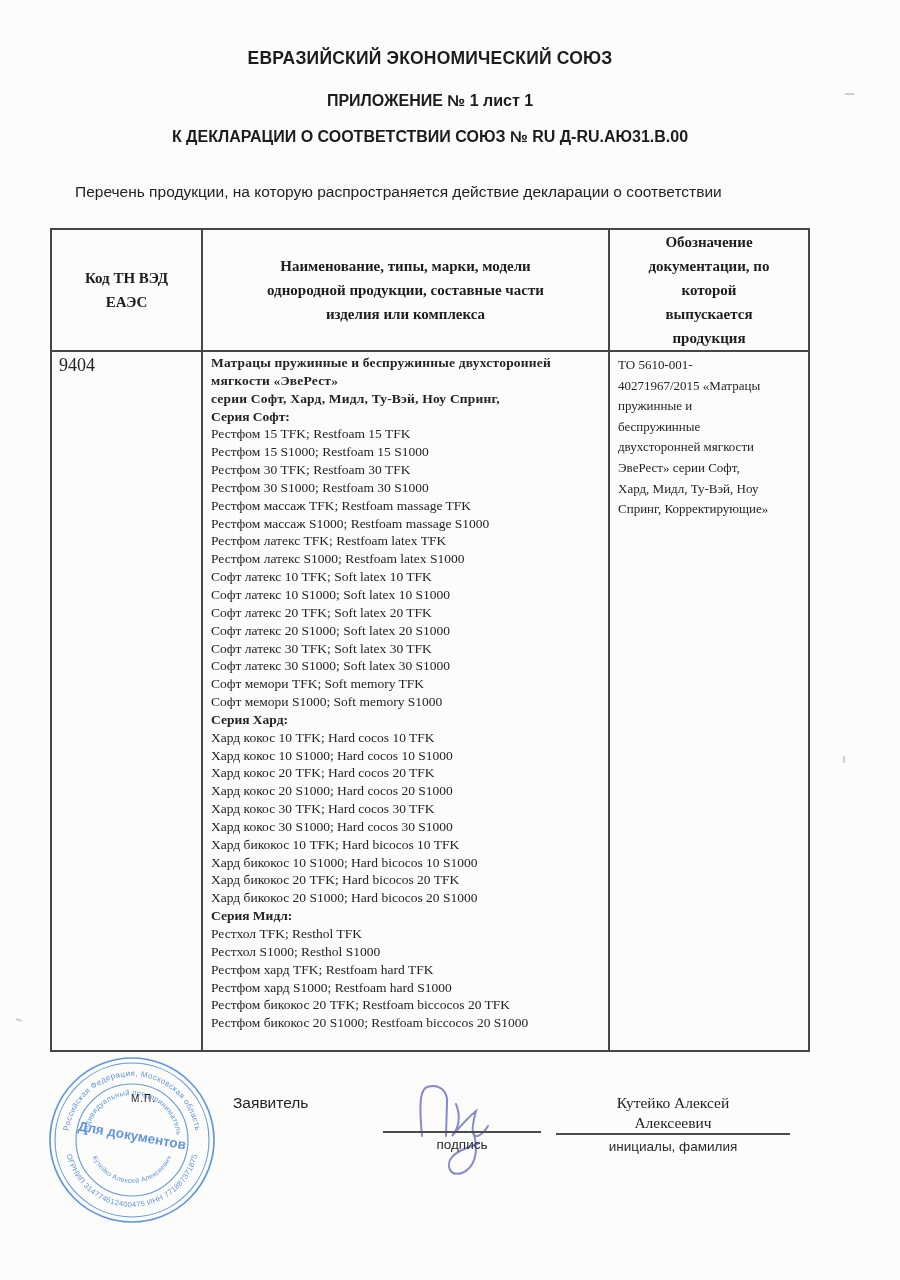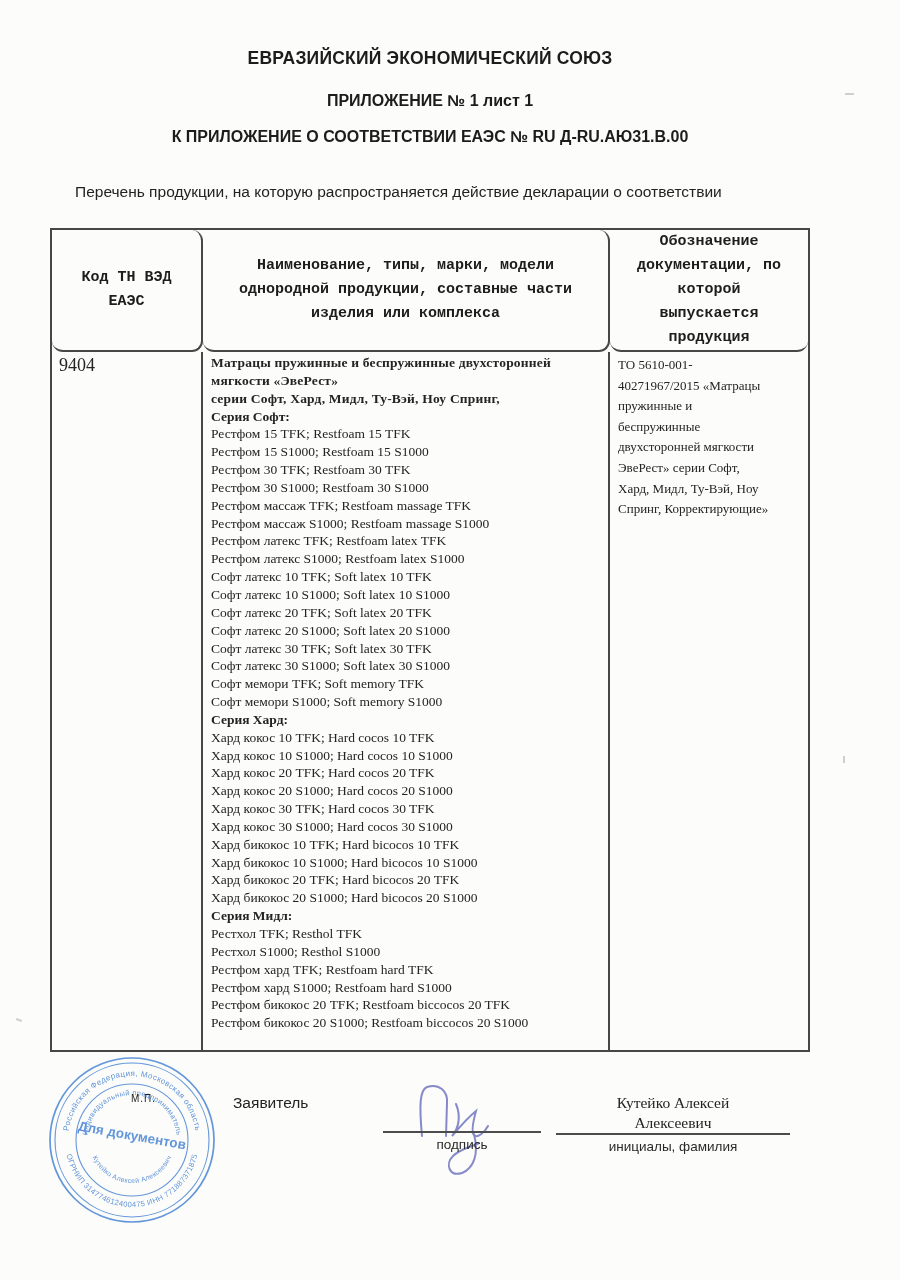--- a/index.html
+++ b/index.html
@@ -14,22 +14,22 @@
   .intro{position:absolute;left:75px;top:183px;font-family:"Liberation Sans",sans-serif;
          font-size:15.5px;color:#222;}
   
   .tbl{position:absolute;left:50px;top:228px;width:760px;height:824px;box-sizing:border-box;
        border:2px solid #474747;display:grid;grid-template-columns:151px 407px 198px;
        grid-template-rows:122px 698px;}
   .cell{box-sizing:border-box;overflow:hidden;}
   .vline{border-right:2px solid #474747;}
   .hline-b{border-bottom:2px solid #474747;}
   .hcell{display:flex;flex-direction:column;align-items:center;justify-content:center;
-         font-family:Liberation Mono, monospace;font-weight:bold;font-size:15px;
-         line-height:24px;color:#1d1d1d;text-align:center;border-radius:11px;}
+         font-family:Liberation Serif, serif;font-weight:bold;font-size:15px;
+         line-height:24px;color:#1d1d1d;text-align:center;}
   .bcell{padding:3px 5px 0 7px;font-size:18px;}
   .col2{padding:2px 6px 0 8px;font-size:13.5px;line-height:17.85px;}
   .col2 div{white-space:nowrap;}
   .bi div{font-weight:bold;letter-spacing:.2px;}
   .ghead{font-weight:bold;white-space:nowrap;}
   .col3{padding:3px 18px 0 8px;font-size:13px;line-height:20.6px;}
   .col3 div{white-space:nowrap;}
   
   .mp{position:absolute;left:102px;top:1093px;font-family:"Liberation Sans",sans-serif;
       font-size:10px;color:#1f1f1f;letter-spacing:1px;margin-left:29px;}
@@ -52,21 +52,21 @@
   .sp2{left:843px;top:756px;width:2px;height:7px;}
   .sp3{left:16px;top:1019px;width:6px;height:2px;transform:rotate(20deg);}
 </style>
 </head>
 <body>
 
 <div class="sheet">
 
   <div class="t t1">ЕВРАЗИЙСКИЙ ЭКОНОМИЧЕСКИЙ СОЮЗ</div>
   <div class="t t2">ПРИЛОЖЕНИЕ № 1 лист 1</div>
-  <div class="t t3">К ПРИЛОЖЕНИЕ О СООТВЕТСТВИИ ЕАЭС № RU Д-RU.АЮ31.В.00</div>
+  <div class="t t3">К ДЕКЛАРАЦИИ О СООТВЕТСТВИИ СОЮЗ № RU Д-RU.АЮ31.В.00</div>
   <div class="intro">Перечень продукции, на которую распространяется действие декларации о соответствии</div>
 
   <div class="tbl">
 
     <div class="cell vline hline-b hcell">
         <div>Код ТН ВЭД</div>
         <div>ЕАЭС</div>
       </div>
     <div class="cell vline hline-b hcell">
         <div>Наименование, типы, марки, модели</div>

